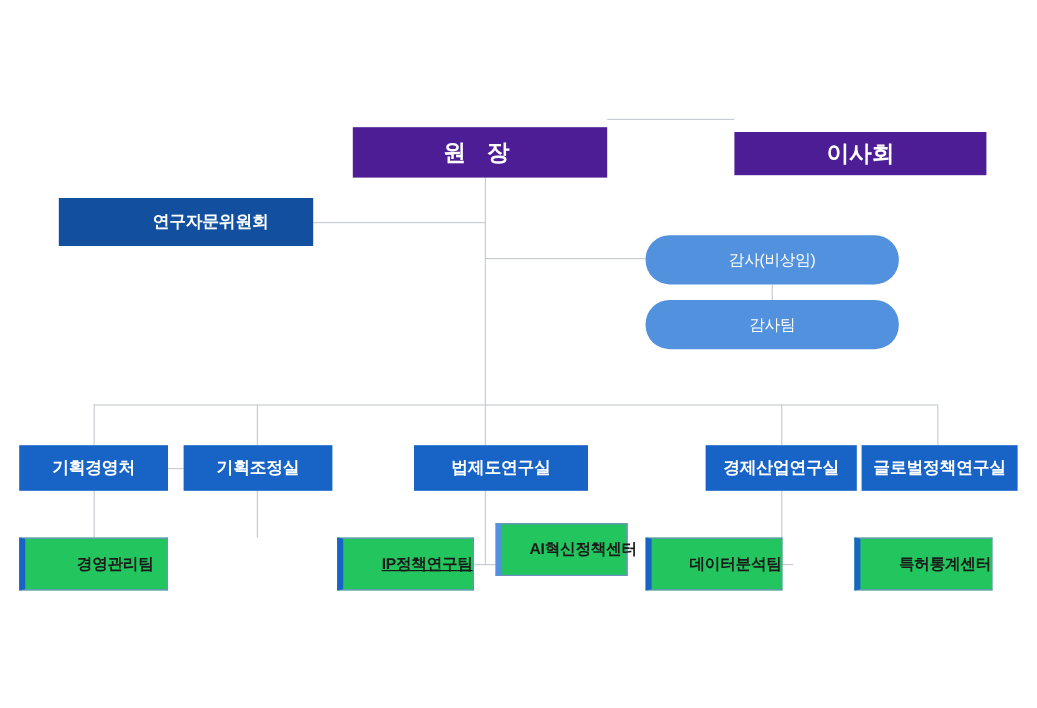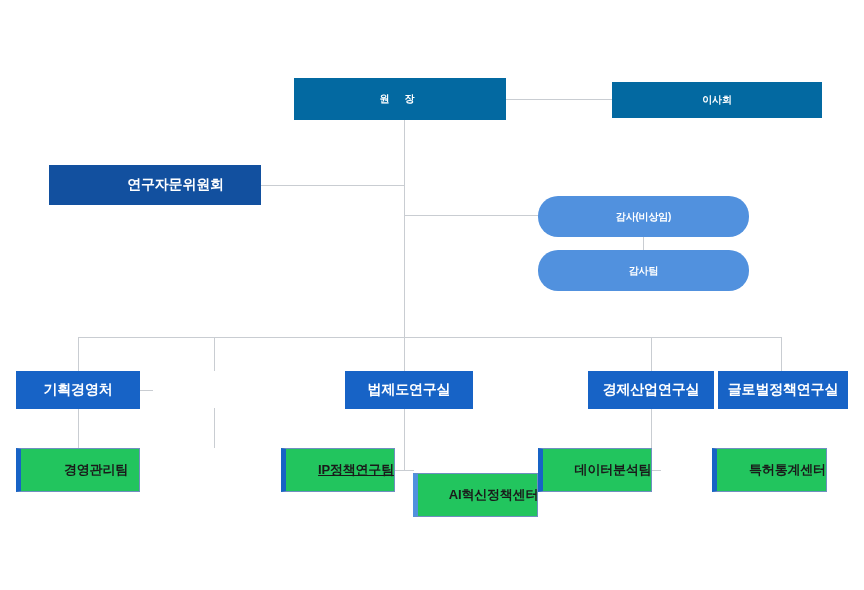--- a/index.html
+++ b/index.html
@@ -21,45 +21,46 @@
     position:absolute;
     display:flex;align-items:center;justify-content:center;
     text-align:center;
     box-sizing:border-box;
     letter-spacing:-0.2px;
     white-space:nowrap;
   }
 
   
   .navy{
-    background:#0369a1;
+    background:#4c1d95;
     color:#ffffff;
     font-weight:bold;
-    font-size:10px;
+    font-size:19px;
+    margin-top:28px;
   }
   
   .royal{
     background:#1763c6;
     color:#ffffff;
     font-weight:bold;
     font-size:14px;
   }
   .royal-dark{
     background:#12509f;
     color:#ffffff;
     font-weight:bold;
     font-size:14px;
     padding-left:41px;
   }
   
   .sky{
     background:#5191de;
     color:#ffffff;
-    font-weight:bold;
-    font-size:10px;
+    font-weight:normal;
+    font-size:13px;
     border-radius:20px;
   }
   
   .team{
     background:#22c55e;
     color:#1a1a1a;
     font-weight:bold;
     font-size:13px;
     border:1px solid #6f8fc0;
     border-left:5px solid #1763c6;
@@ -108,31 +109,32 @@
   <div class="node navy" style="left:612px;top:82px;width:210px;height:36px;">이사회</div>
 
   <div class="node royal-dark" style="left:49px;top:165px;width:212px;height:40px;">연구자문위원회</div>
 
   <div class="node sky" style="left:538px;top:196px;width:211px;height:41px;">감사(비상임)</div>
 
   <div class="node sky" style="left:538px;top:250px;width:211px;height:41px;">감사팀</div>
 
   <div class="node royal" style="left:16px;top:371px;width:124px;height:38px;">기획경영처</div>
 
+  <div class="node royal" style="left:153px;top:371px;width:124px;height:38px;">기획조정실</div>
 
-  <div class="node royal" style="left:345px;top:371px;width:128px;height:38px;">법제도연구실</div>
+  <div class="node royal" style="left:345px;top:371px;width:145px;height:38px;">법제도연구실</div>
 
   <div class="node royal" style="left:588px;top:371px;width:126px;height:38px;">경제산업연구실</div>
 
   <div class="node royal" style="left:718px;top:371px;width:130px;height:38px;">글로벌정책연구실</div>
 
   <div class="node team" style="left:16px;top:448px;width:124px;height:44px;">경영관리팀</div>
 
 
   <div class="node team" style="left:281px;top:448px;width:114px;height:44px;text-decoration:underline;">IP정책연구팀</div>
 
-  <div class="node team light-edge" style="left:413px;top:473px;width:125px;height:44px;">AI혁신정책센터</div>
+  <div class="node team light-edge" style="left:413px;top:436px;width:110px;height:44px;">AI혁신정책센터</div>
 
   <div class="node team" style="left:538px;top:448px;width:114px;height:44px;">데이터분석팀</div>
 
   <div class="node team" style="left:668px;top:448px;width:115px;height:44px;margin-left:44px;">특허통계센터</div>
 
 </div>
 
 </body></html>

